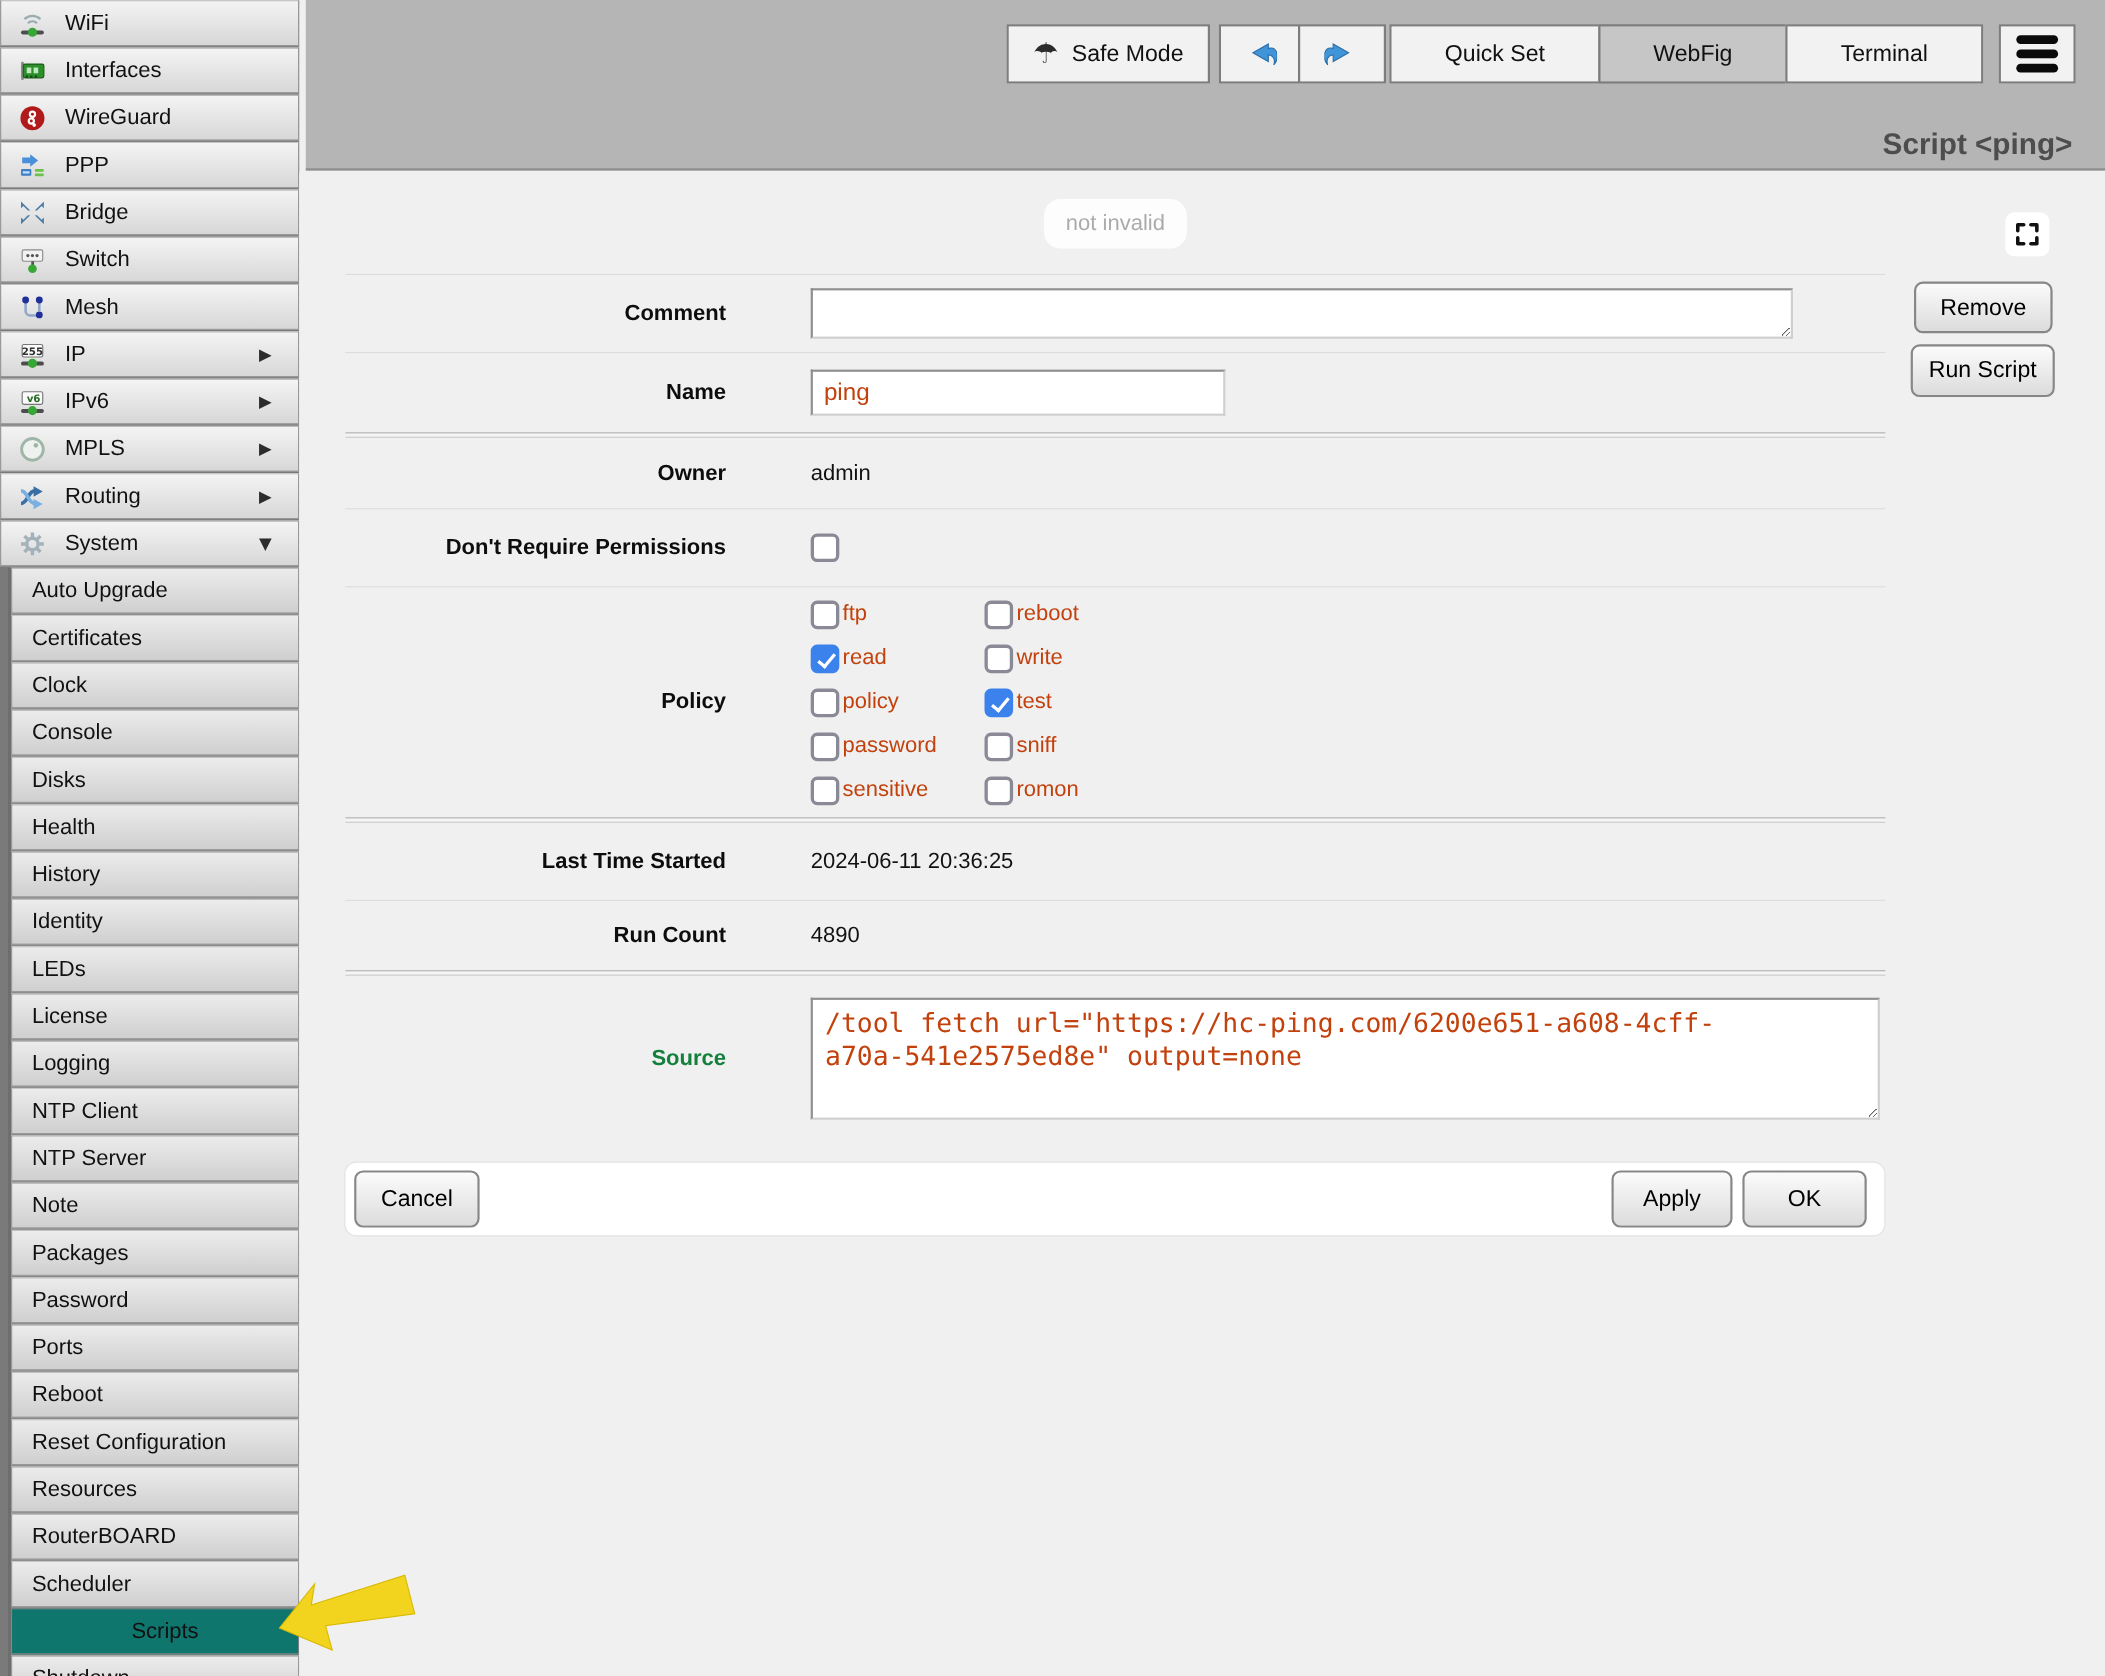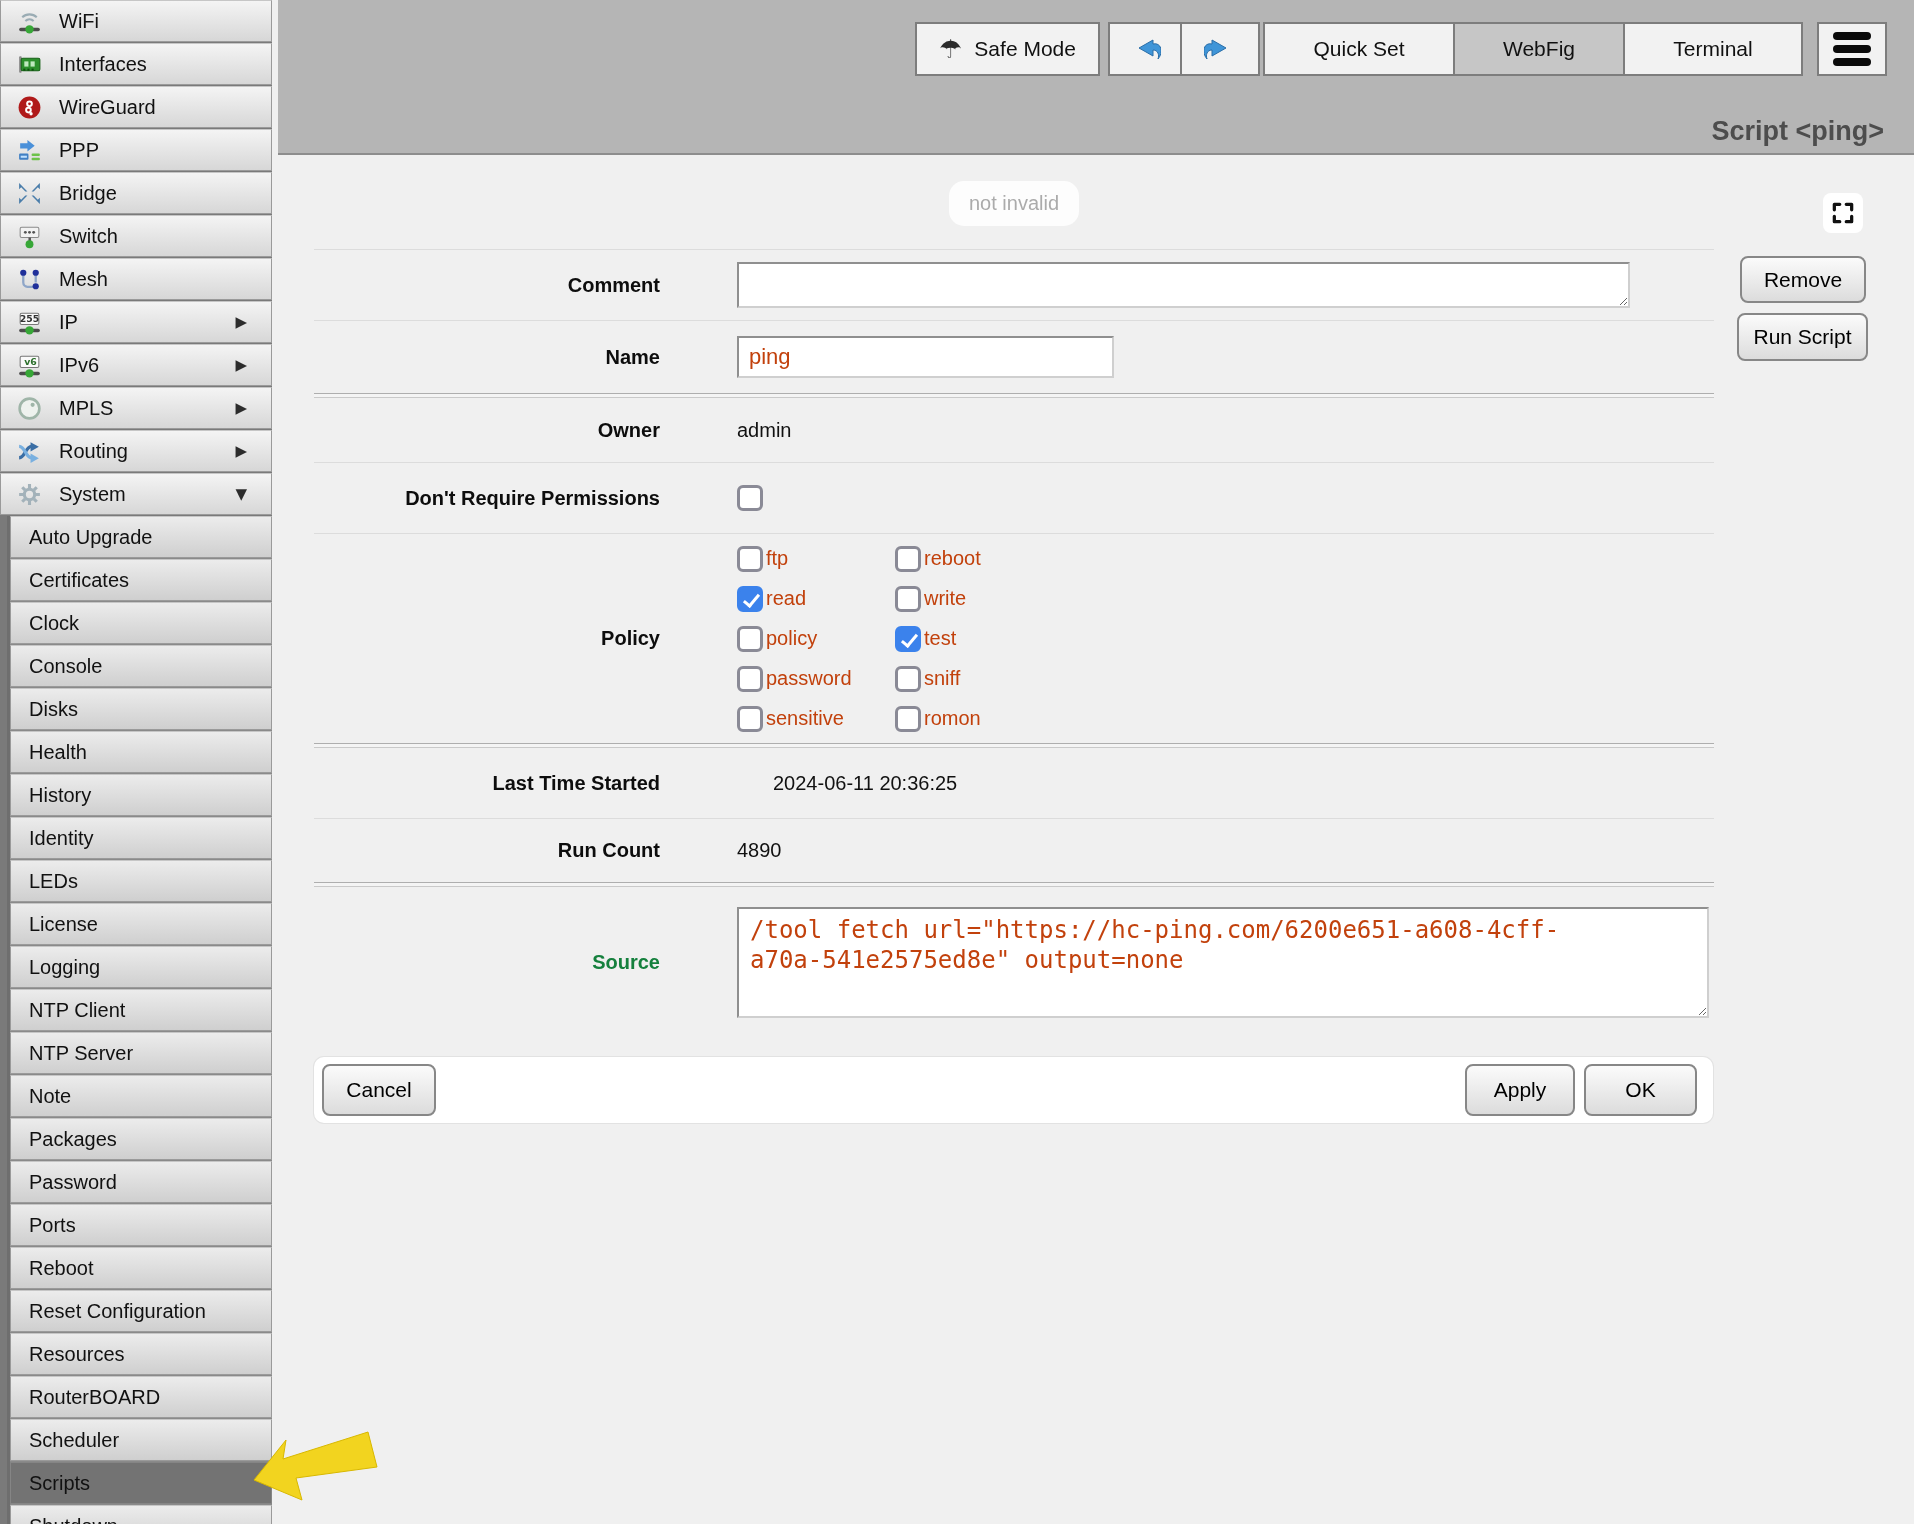--- a/index.html
+++ b/index.html
@@ -17,21 +17,21 @@
   .s-icon { width:27px; height:27px; margin-left:15px; flex:none; display:inline-block; }
   .s-icon svg { width:27px; height:27px; display:block; }
   .side-item .s-label { margin-left:16px; font-size:20px; color:#111; }
   .s-arrow { margin-left:auto; margin-right:24px; font-size:15px; color:#2c2c2c; }
   .side-sublist { border-left:3px solid #6e6e6e; margin-left:7px; background:#8a8a8a; }
   .side-subitem {
     height:42px; margin-bottom:1px; display:flex; align-items:center; padding-left:18px;
     background:linear-gradient(#ececec,#cfcfcf); border:1px solid #9a9a9a; border-top-color:#c6c6c6;
     font-size:20px; color:#111; cursor:pointer;
   }
-  .side-subitem.active { background:#737373; border-color:#858585; }
+  .side-subitem.active { background:#0f766e; border-color:#858585;justify-content:center; }
 
   
   .header-band { position:absolute; left:278px; right:0; top:0; height:155px; background:#b5b5b5; border-bottom:2px solid #8d8d8d; }
   .page-title { position:absolute; right:30px; bottom:6px; font-size:27px; font-weight:bold; color:#4d4d4d; }
   .toolbar { position:absolute; top:22px; right:27px; height:54px; display:flex; align-items:stretch; }
   .tbtn {
     background:#f2f2f2; border:2px solid #7d7d7d; display:flex; align-items:center; justify-content:center;
     font-size:21px; color:#111; cursor:pointer; height:54px;
   }
   .tbtn.active { background:#c6c6c6; }
@@ -59,21 +59,21 @@
   .div1 { border-top:1px solid #dcdcdc; }
   .div2 { height:5px; border-top:1px solid #aeaeae; border-bottom:1px solid #c9c9c9; background:#f4f4f4; }
 
   .row-badge { height:92px; justify-content:center; }
   .badge { background:#fdfdfd; color:#ababab; font-size:20px; padding:11px 20px; border-radius:15px; }
   .row-comment { height:70px; }
   .row-name { height:72px; }
   .row-owner { height:64px; }
   .row-perm { height:70px; }
   .row-policy { height:209px; }
-  .row-last { height:70px;gap:36px; }
+  .row-last { height:70px; }
   .row-run { height:63px; }
   .row-source { height:150px; }
 
   textarea, input[type=text] {
     font-family:"Liberation Sans", sans-serif; background:#fff; border:2px solid;
     border-color:#8f8f8f #cfcfcf #cfcfcf #8f8f8f; outline:none; color:#c2410c;
   }
   .comment-area { width:893px; height:46px; font-size:20px; padding:8px 10px; resize:both; }
   .name-input { width:377px; height:42px; font-size:22px; padding:0 10px; }
   .source-area { width:972px; height:111px; font-family:"DejaVu Sans Mono", monospace; font-size:24px;

